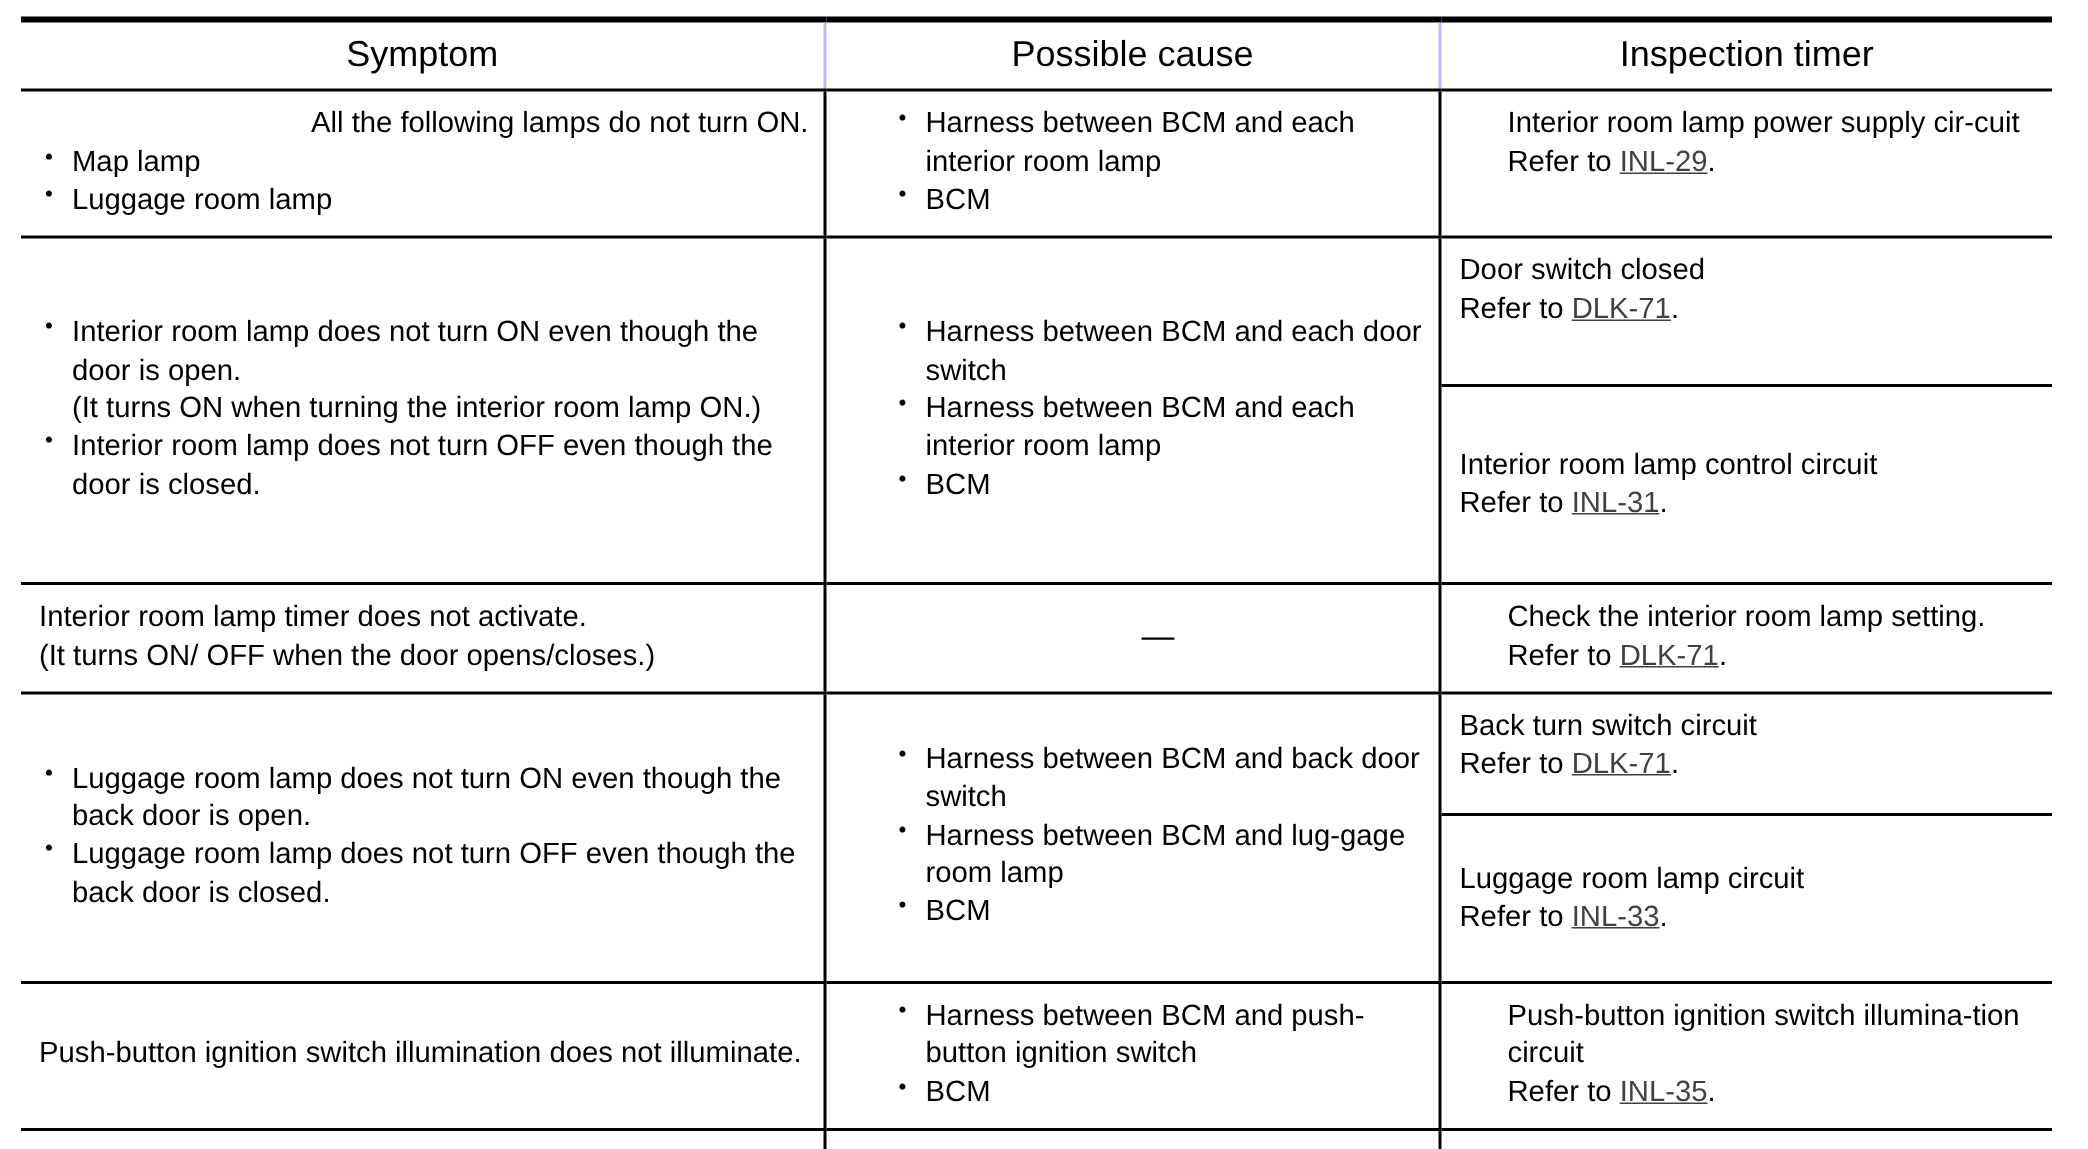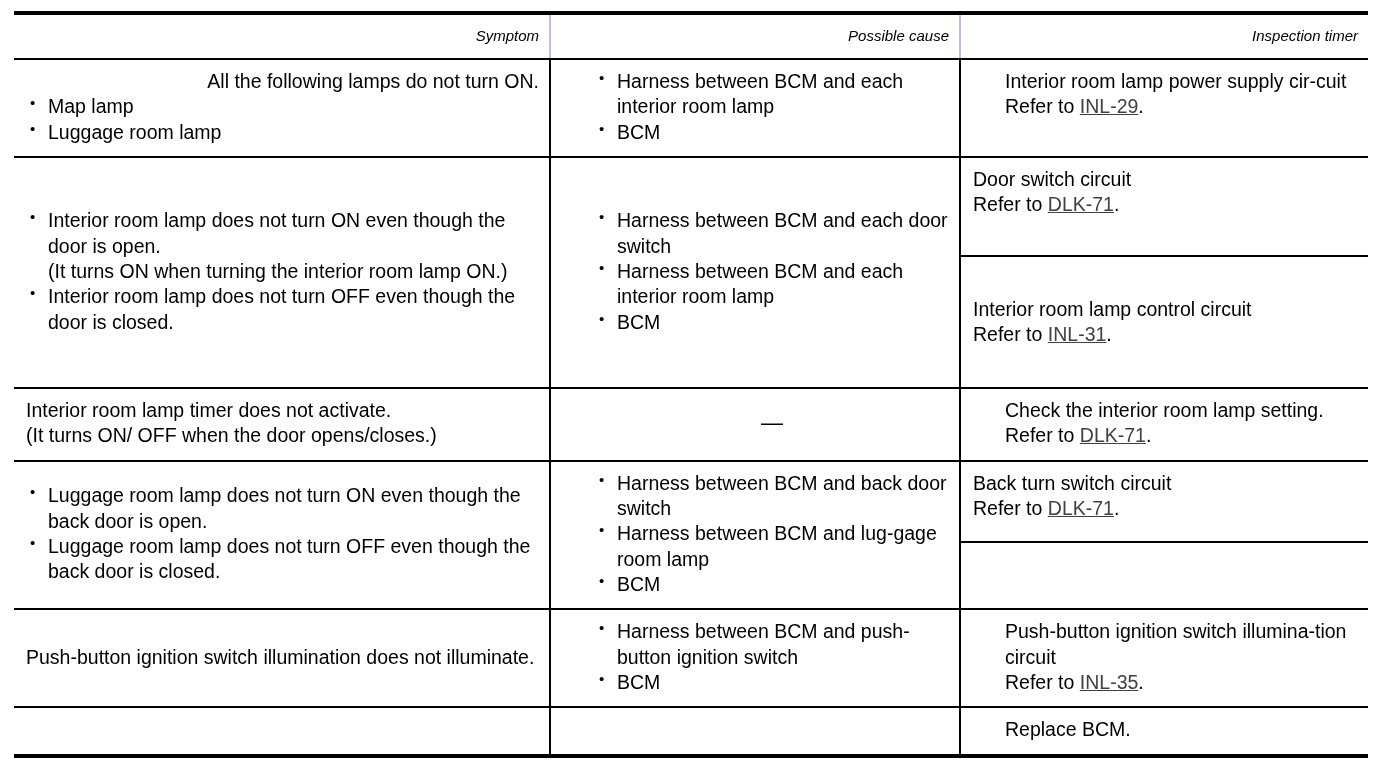--- a/index.html
+++ b/index.html
@@ -37,26 +37,25 @@
 
   col.c-symptom     { width: 536px; }
   col.c-cause       { width: 410px; }
   col.c-inspection  { width: 408px; }
 
   
   thead th {
     border-top: 4px solid #000;
     border-bottom: 2px solid #000;
     padding: 6px 10px 7px 10px;
-    text-align: right;
+    text-align: center;
     font-weight: normal;
-    font-size: 15px;
+    font-size: 24px;
     vertical-align: middle;
     height: 30px;
-    font-style: italic;
   }
   thead th.col-div-left { border-left: 2px solid #c4b5fd; }
 
   
   tbody td {
     border-bottom: 2px solid #000;
     padding: 9px 10px 11px 12px;
     vertical-align: top;
     font-size: 19.5px;
     line-height: 1.30;
@@ -172,21 +171,21 @@
             <li><span>Harness between BCM and each door switch</span></li>
             <li><span>Harness between BCM and each interior room lamp</span></li>
             <li><span>BCM</span></li>
           </ul>
         </td>
         <td class="col-div-left" style="padding:0;">
           <table class="subrows">
             <tbody>
                 <tr>
               <td style="height:78px; padding:9px 10px 10px 12px; border-bottom:2px solid #000; vertical-align:top;">
-                <span class="plain-line">Door switch circuit</span>
+                <span class="plain-line">Door switch closed</span>
                 <span class="plain-line"><span>Refer to </span><a class="ref-link" href="#">DLK-71</a><span>.</span></span>
               </td>
             </tr>
             <tr>
               <td style="height:110px; padding:10px 10px 10px 12px; vertical-align:middle;">
                 <span class="plain-line">Interior room lamp control circuit</span>
                 <span class="plain-line"><span>Refer to </span><a class="ref-link" href="#">INL-31</a><span>.</span></span>
               </td>
             </tr>
           </tbody>
@@ -224,20 +223,26 @@
         </td>
         <td class="col-div-left" style="padding:0;">
           <table class="subrows">
             <tbody>
                 <tr>
               <td style="height:60px; padding:9px 10px 10px 12px; border-bottom:2px solid #000; vertical-align:top;">
                 <span class="plain-line">Back turn switch circuit</span>
                 <span class="plain-line"><span>Refer to </span><a class="ref-link" href="#">DLK-71</a><span>.</span></span>
               </td>
             </tr>
+            <tr>
+              <td style="height:90px; padding:10px 10px 10px 12px; vertical-align:middle;">
+                <span class="plain-line">Luggage room lamp circuit</span>
+                <span class="plain-line"><span>Refer to </span><a class="ref-link" href="#">INL-33</a><span>.</span></span>
+              </td>
+            </tr>
           </tbody>
             </table>
         </td>
       </tr>
 
       <tr>
         <td class="vcenter">
           <span class="plain-line">Push-button ignition switch illumination does not illuminate.</span>
         </td>
         <td class="col-div-left vcenter">

